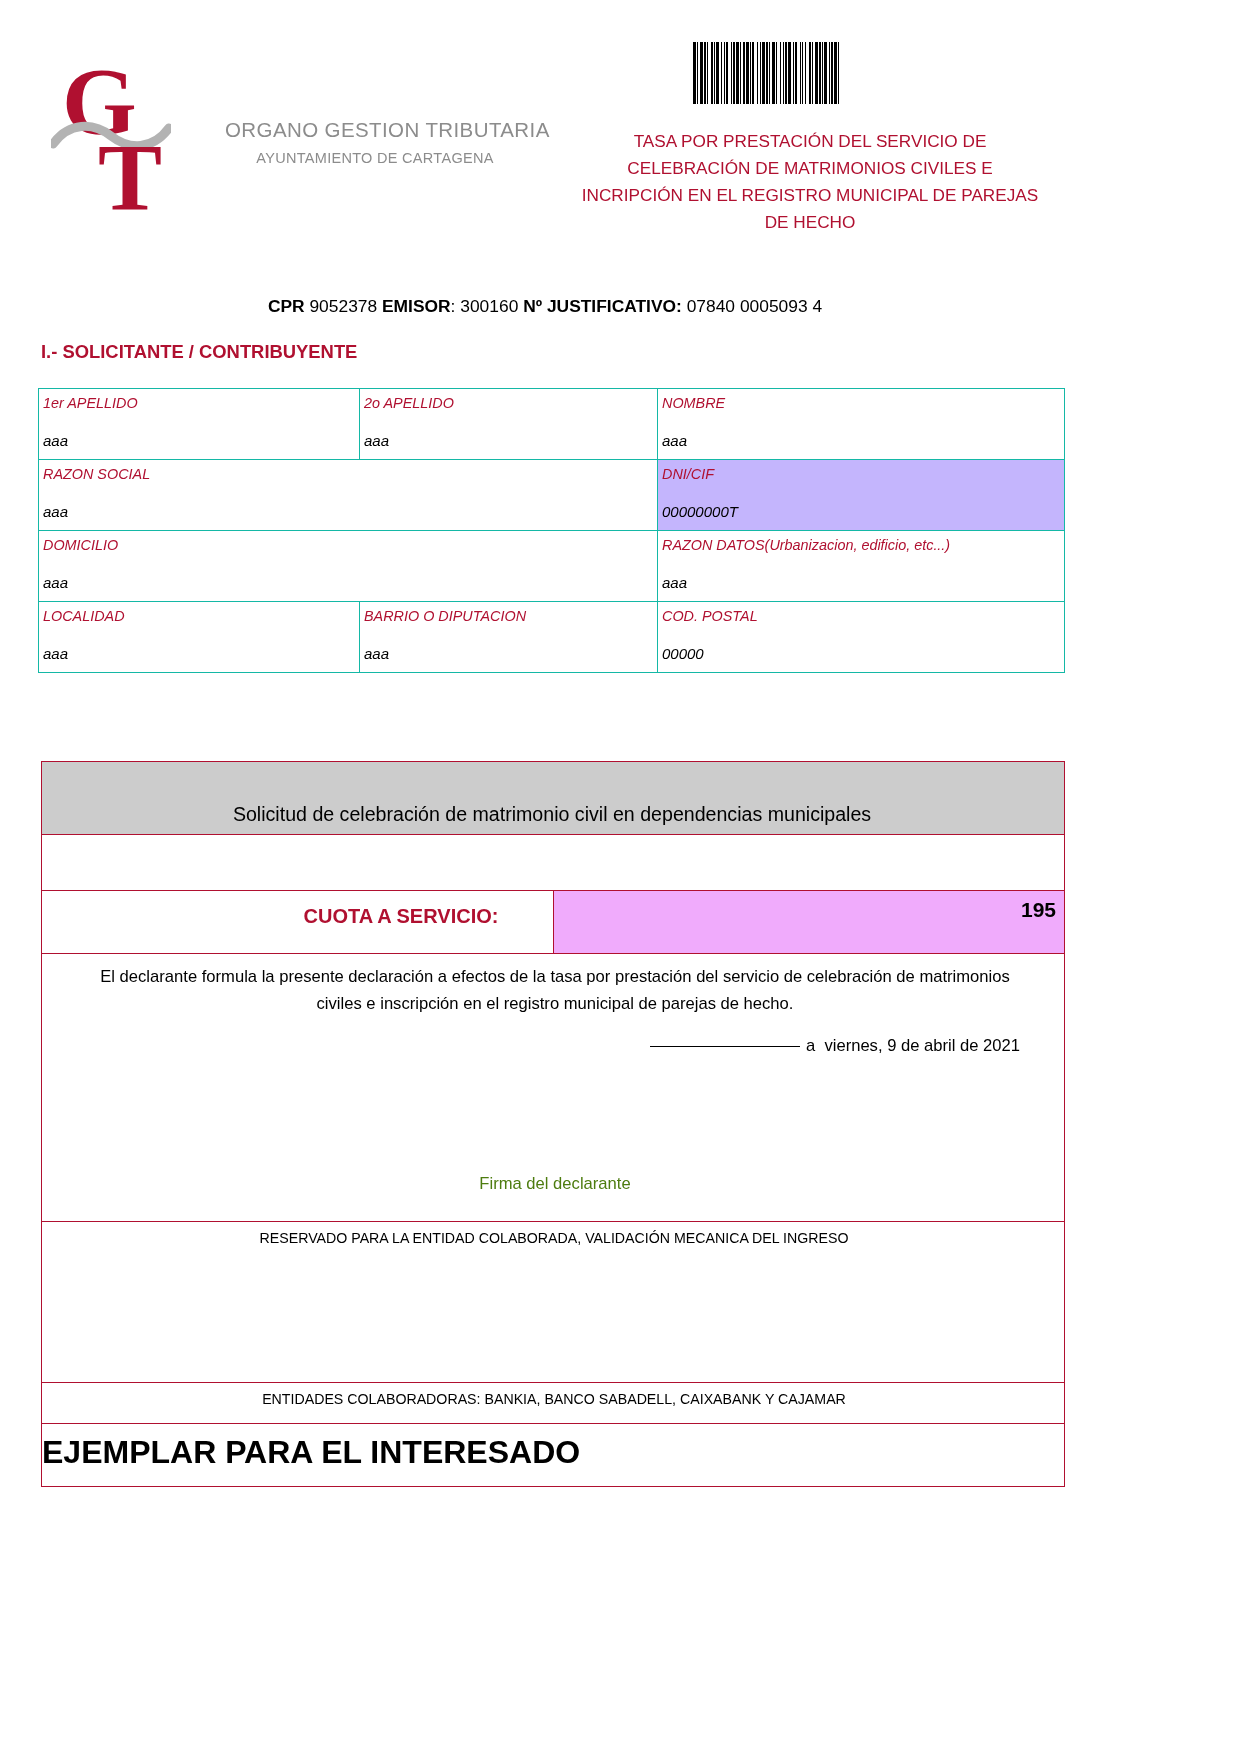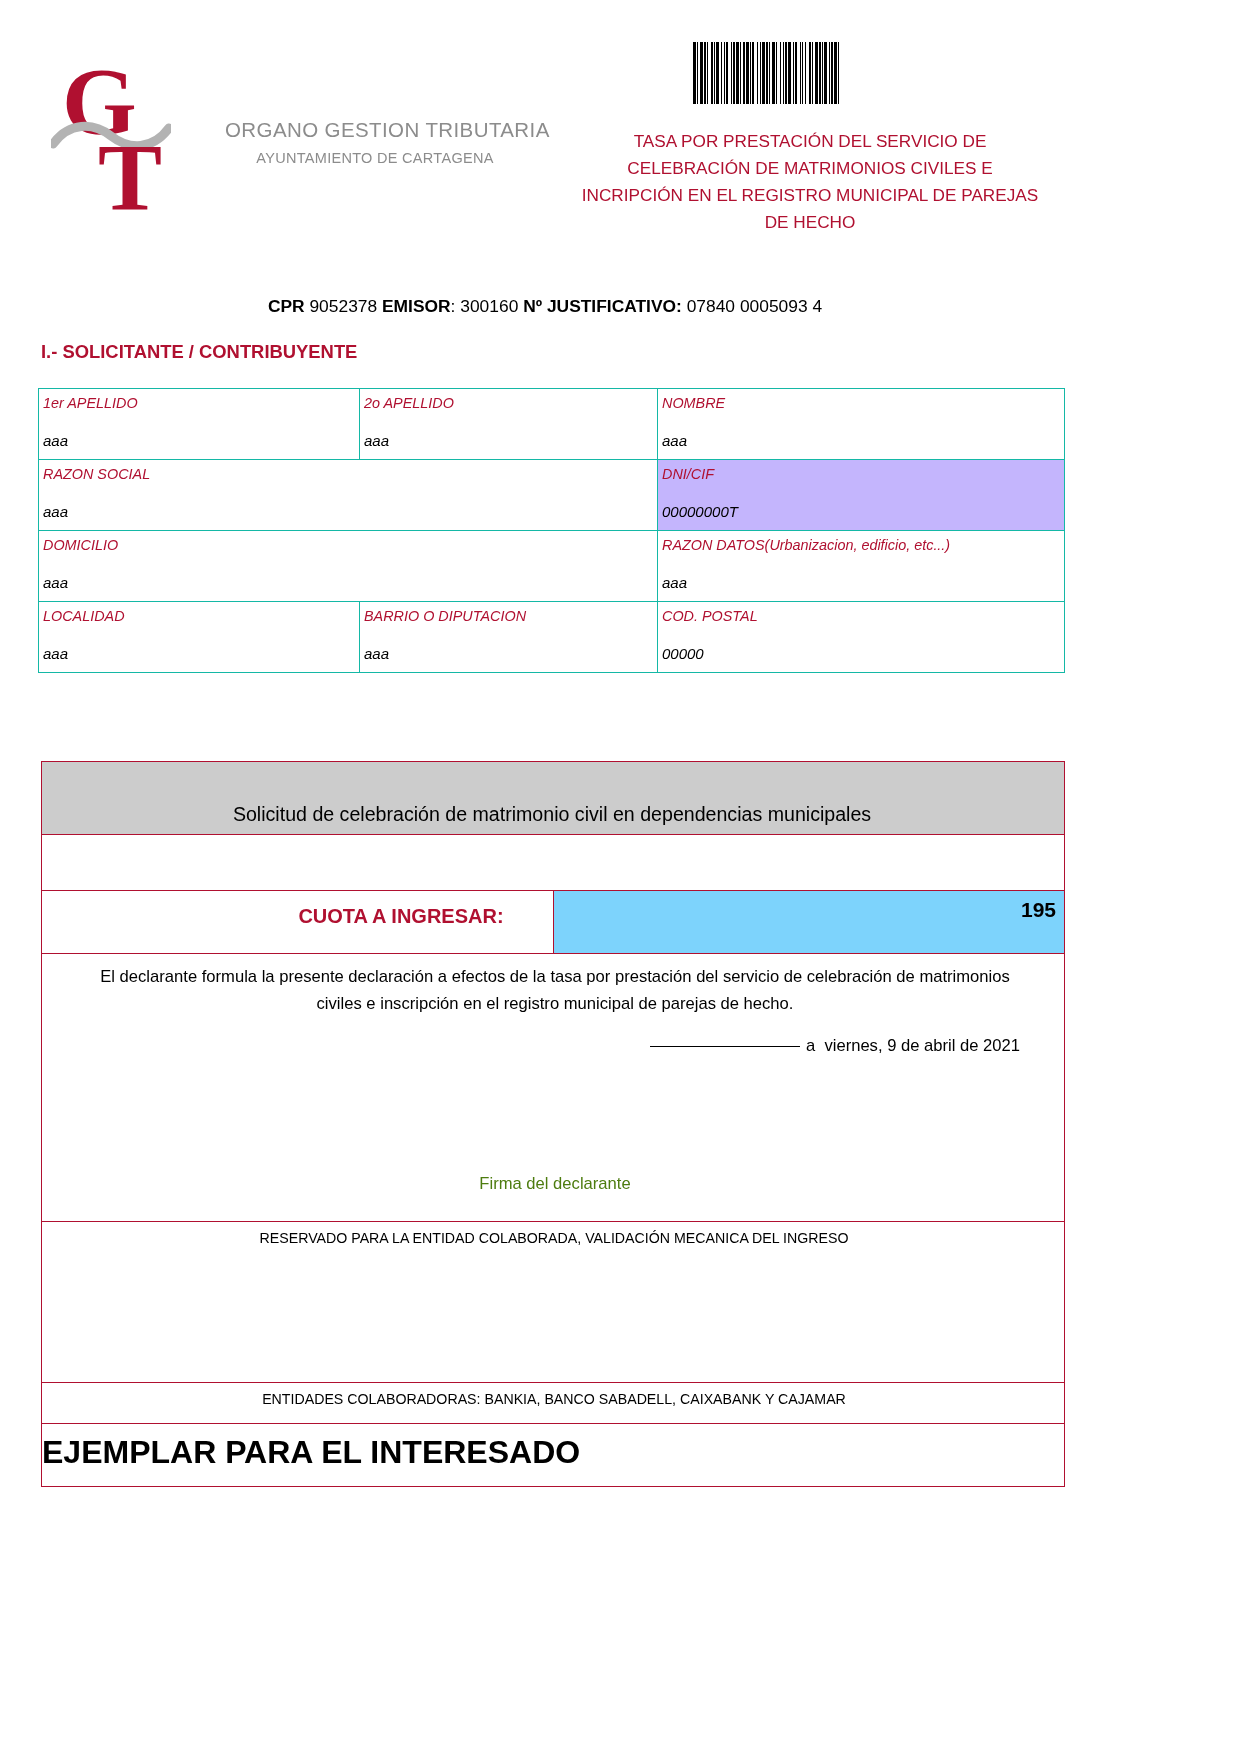--- a/index.html
+++ b/index.html
@@ -222,21 +222,21 @@
     position: absolute;
     left: 680px;
     top: 37px;
     font-size: 19px;
     font-weight: bold;
     color: #000;
   }
   .amount-cell {
     position: relative;
     height: 62px;
-    background: #7dd3fc;
+    background: #f0abfc;
   }
   .amount-val {
     position: absolute;
     right: 8px;
     top: 7px;
     font-size: 21px;
     font-weight: bold;
     color: #000;
   }
 
@@ -493,21 +493,21 @@
         </td>
       </tr>
       <tr class="blank-row">
         <td colspan="2">
             <div style="height:55px;"></div>
           </td>
       </tr>
       <tr>
         <td style="width:722px;">
           <div class="cuota-cell">
-            <div class="cuota-text">CUOTA A INGRESAR:</div>
+            <div class="cuota-text">CUOTA A SERVICIO:</div>
             <div class="euro-mark">€</div>
           </div>
         </td>
         <td>
           <div class="amount-cell">
             <div class="amount-val">195</div>
           </div>
         </td>
       </tr>
       <tr>

